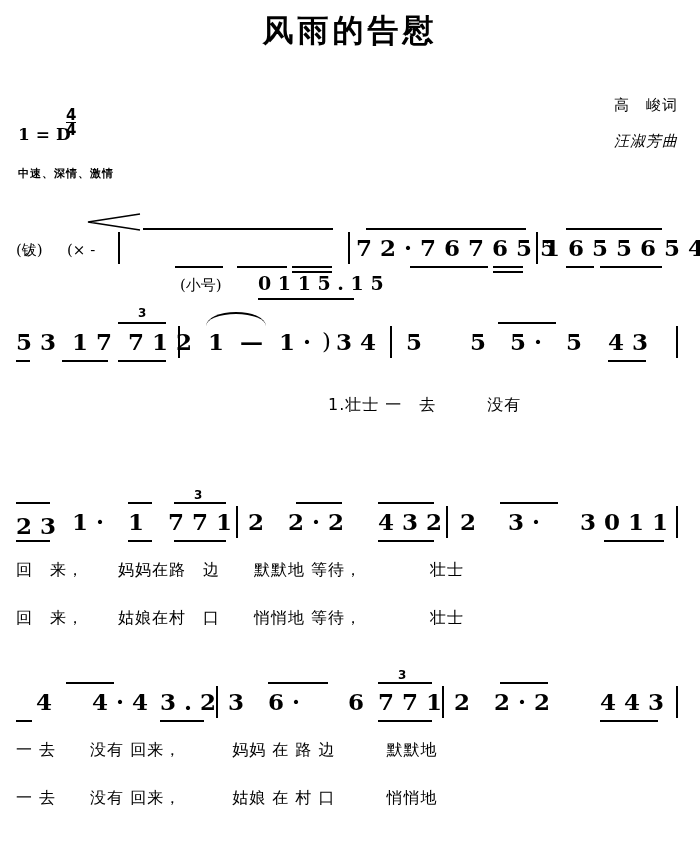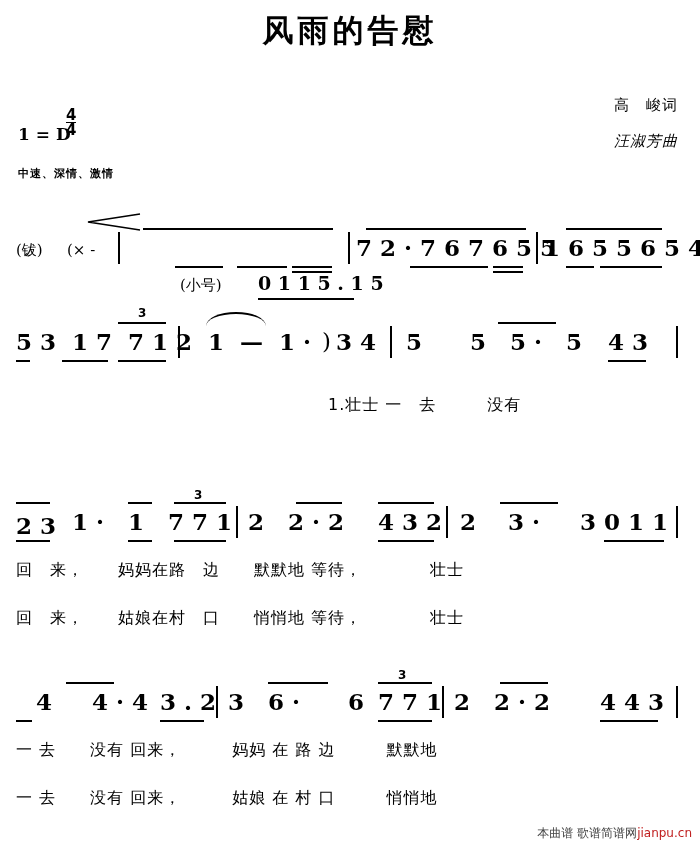--- a/index.html
+++ b/index.html
@@ -211,16 +211,13 @@
   <div class="bar" style="left:442px;top:686px;height:32px;"></div>
   <div class="g num" style="left:454px;top:690px;">2   2 · 2</div>
   <div class="beam" style="left:500px;top:682px;width:48px;"></div>
   <div class="g num" style="left:600px;top:690px;">4 4 3</div>
   <div class="underline" style="left:600px;top:720px;width:58px;"></div>
   <div class="bar" style="left:676px;top:686px;height:32px;"></div>
 
   <div class="lyr" style="left:16px;top:740px;">一 去　　没有 回来，　　　妈妈 在 路 边　　　默默地</div>
   <div class="lyr" style="left:16px;top:788px;">一 去　　没有 回来，　　　姑娘 在 村 口　　　悄悄地</div>
 
-  <div class="footer">
-    <span>本曲谱 歌谱简谱网</span><span class="red">jianpu.cn</span>
-  </div>
 </div>
 
 </body></html>

